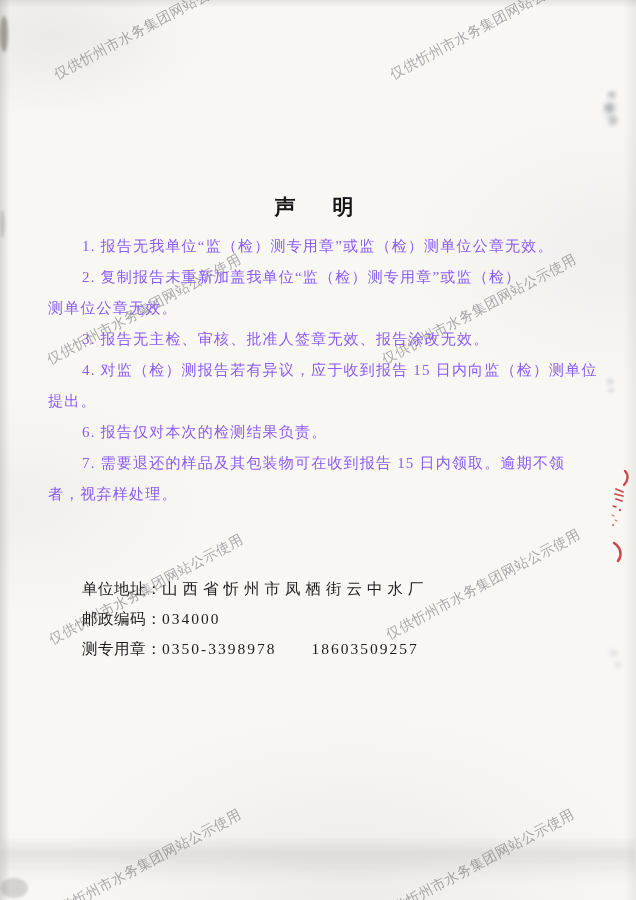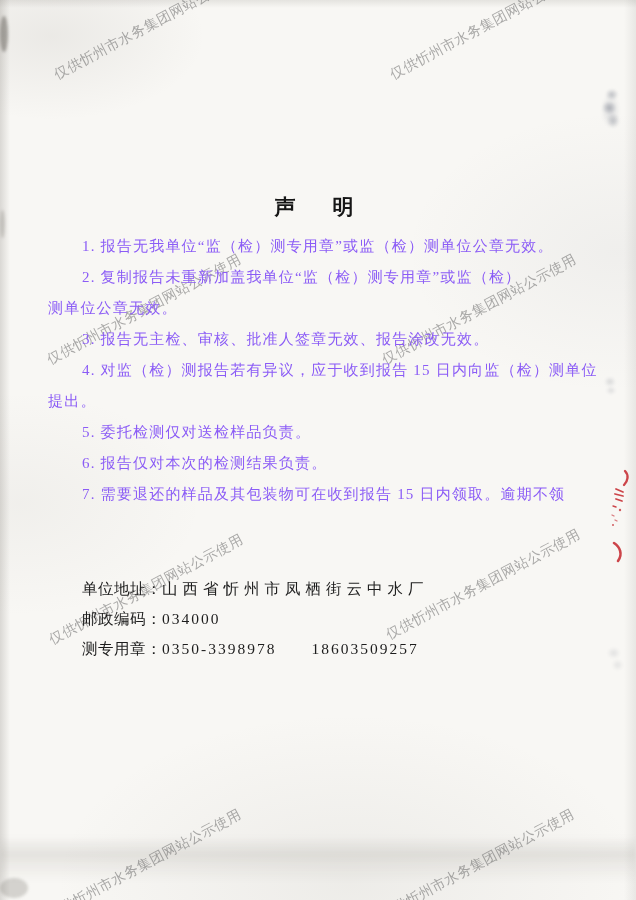--- a/index.html
+++ b/index.html
@@ -98,23 +98,23 @@
 
   <div class="title">声　明</div>
 
   <div class="bodytext">
     <div class="ln ind">1. 报告无我单位“监（检）测专用章”或监（检）测单位公章无效。</div>
     <div class="ln ind">2. 复制报告未重新加盖我单位“监（检）测专用章”或监（检）</div>
     <div class="ln">测单位公章无效。</div>
     <div class="ln ind">3. 报告无主检、审核、批准人签章无效、报告涂改无效。</div>
     <div class="ln ind">4. 对监（检）测报告若有异议，应于收到报告 15 日内向监（检）测单位</div>
     <div class="ln">提出。</div>
-    <div class="ln ind">5. 委托检测仅对送检样品负责。</div>
     <div class="ln ind">6. 报告仅对本次的检测结果负责。</div>
     <div class="ln ind">7. 需要退还的样品及其包装物可在收到报告 15 日内领取。逾期不领</div>
+    <div class="ln">者，视弃样处理。</div>
   </div>
 
   <div class="contact">
     <div class="crow">
       <span class="clabel">单位地址：</span><span class="cval addr">山西省忻州市凤栖街云中水厂</span>
     </div>
     <div class="crow">
       <span class="clabel">邮政编码：</span><span class="cval">034000</span>
     </div>
     <div class="crow">

